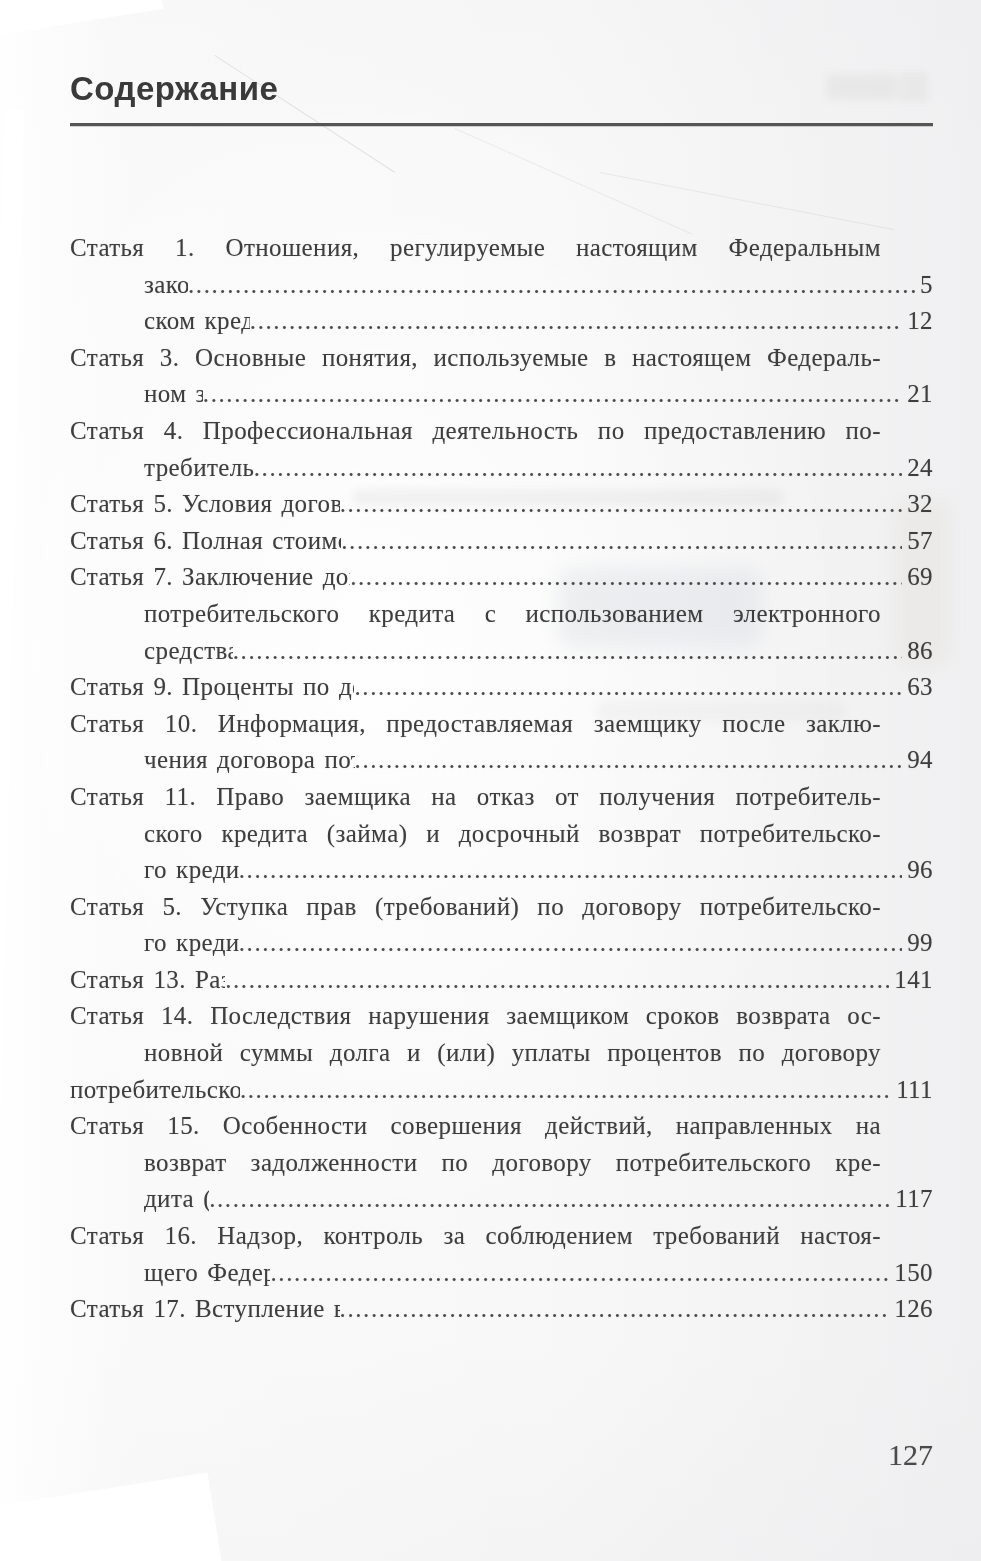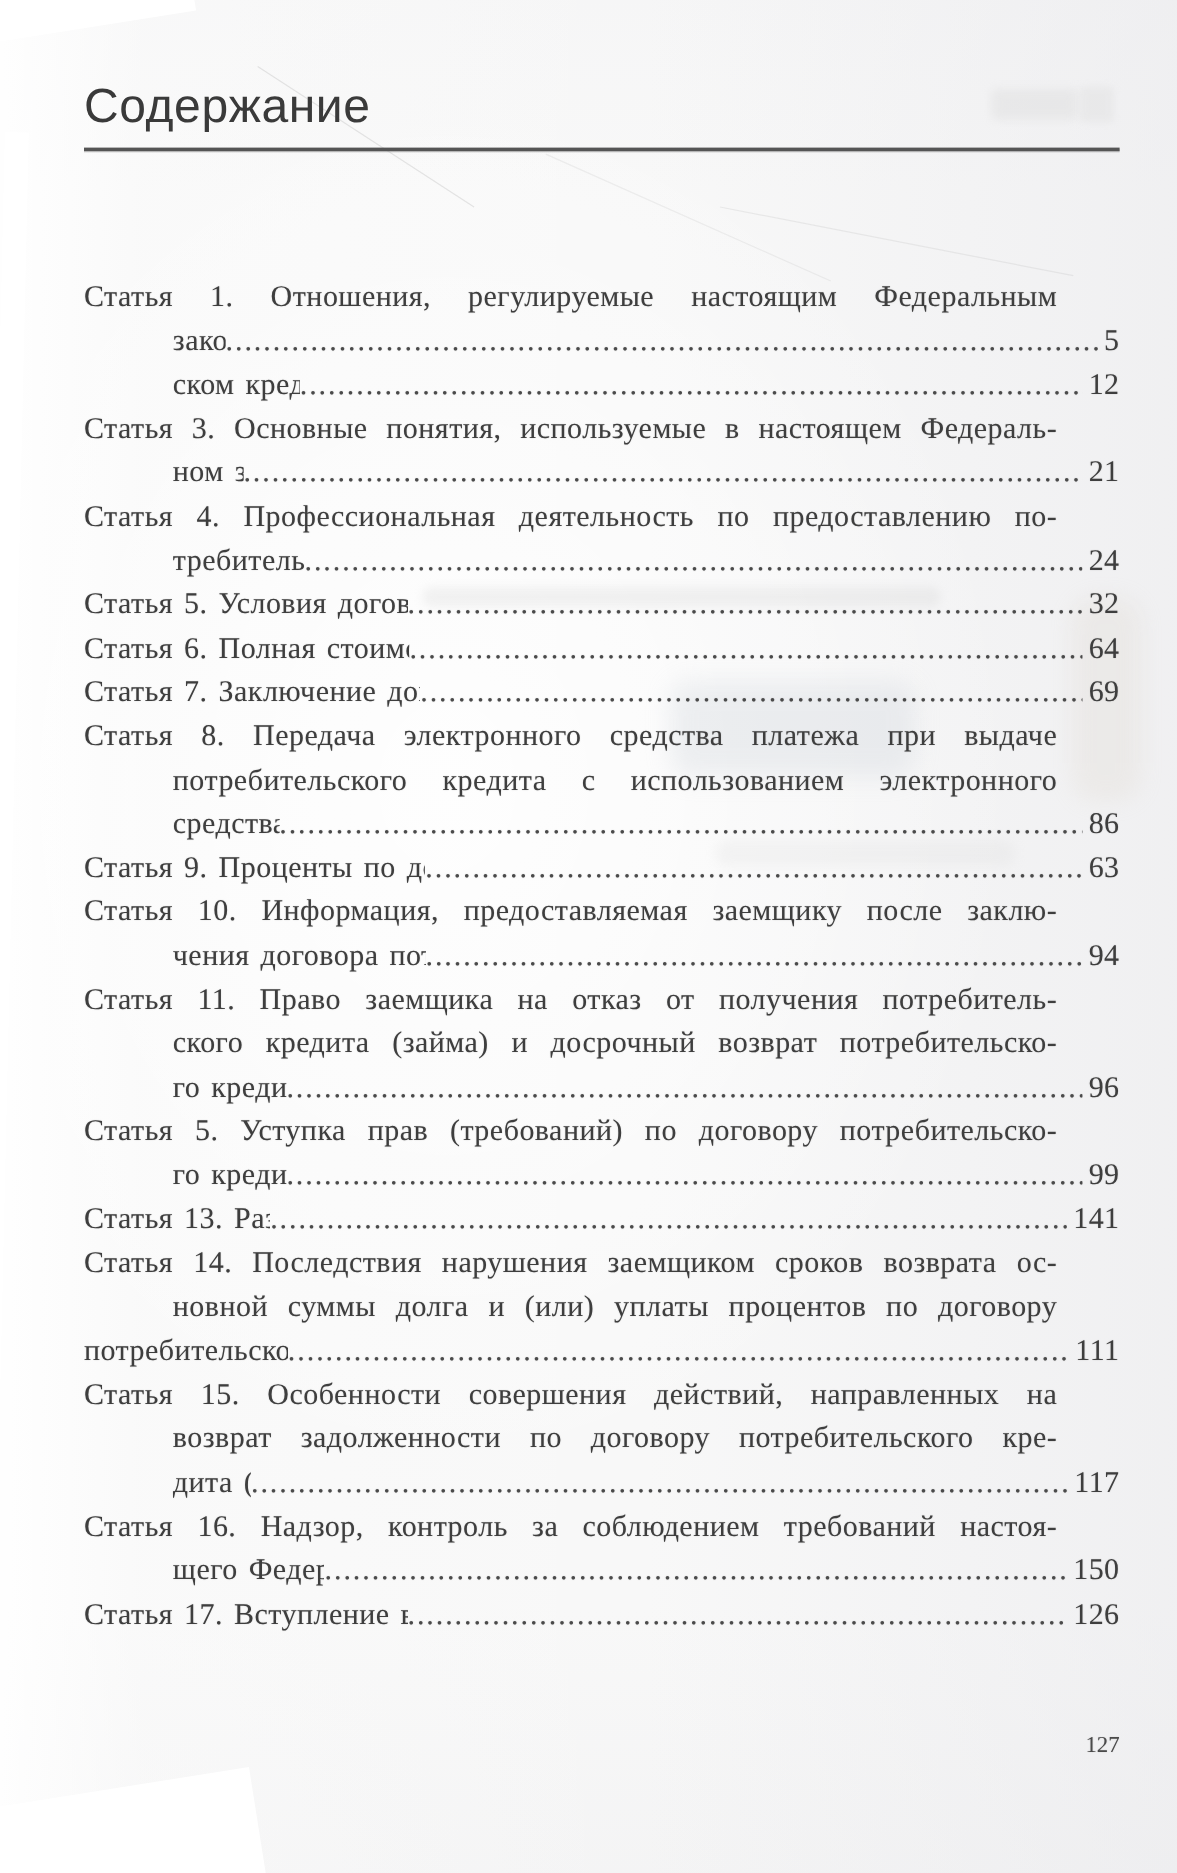--- a/index.html
+++ b/index.html
@@ -40,22 +40,22 @@
   .edge-corner-bl{left:-40px;top:1492px;width:260px;height:140px;background:#ffffff;transform:rotate(-9deg);}
   .edge-corner-tl{left:-30px;top:-34px;width:190px;height:58px;background:#ffffff;transform:rotate(-9deg);}
   
   .content{
     position:absolute;left:70px;right:48px;top:0;bottom:0;
     color:var(--text-color);
   }
   h1.title{
     margin-top:67px;
     font-family:"Liberation Sans","DejaVu Sans",sans-serif;
-    font-weight:normal;
-    font-size:40px;line-height:44px;
+    font-weight:bold;
+    font-size:33px;line-height:44px;
     letter-spacing:0.5px;
     color:var(--title-color);
   }
   .rule{
     margin-top:12px;height:3px;width:100%;
     background:var(--rule-color);
     box-shadow:0 1px 0 rgba(85,85,85,0.25);
   }
   .toc{margin-top:104px;}
   .row{
@@ -77,21 +77,21 @@
     flex:1 1 auto;overflow:hidden;white-space:nowrap;
     color:var(--dot-color);
   }
   .row .leader::after{
     content:"..........................................................................................................................................................................................";
     letter-spacing:1.6px;
   }
   .row .page{flex:0 0 auto;padding-left:5px;}
   .folio{
     position:absolute;right:0;top:1440px;
-    font-size:19px;line-height:30px;
+    font-size:30px;line-height:30px;
     color:#4a4a4a;
     text-shadow:0 0 1px rgba(74,74,74,0.3);
   }
 </style>
 </head>
 <body>
 
 <div class="sheet">
 
   <div class="artifact ghost-a"></div>
@@ -144,30 +144,26 @@
     <span class="page">24</span>
   </div>
         <div class="row">
     <span class="text">Статья 5. Условия договора потребительского кредита (займа)</span>
     <span class="leader"></span>
     <span class="page">32</span>
   </div>
         <div class="row">
     <span class="text">Статья 6. Полная стоимость потребительского кредита (займа)</span>
     <span class="leader"></span>
-    <span class="page">64</span>
+    <span class="page">57</span>
   </div>
         <div class="row">
     <span class="text">Статья 7. Заключение договора потребительского кредита (займа)</span>
     <span class="leader"></span>
     <span class="page">69</span>
-  </div>
-        <div class="row fill">
-    <span class="text">Статья 8. Передача электронного средства платежа при выдаче</span>
-
   </div>
         <div class="row hang fill">
     <span class="text">потребительского кредита с использованием электронного</span>
 
   </div>
         <div class="row hang">
     <span class="text">средства платежа</span>
     <span class="leader"></span>
     <span class="page">86</span>
   </div>

